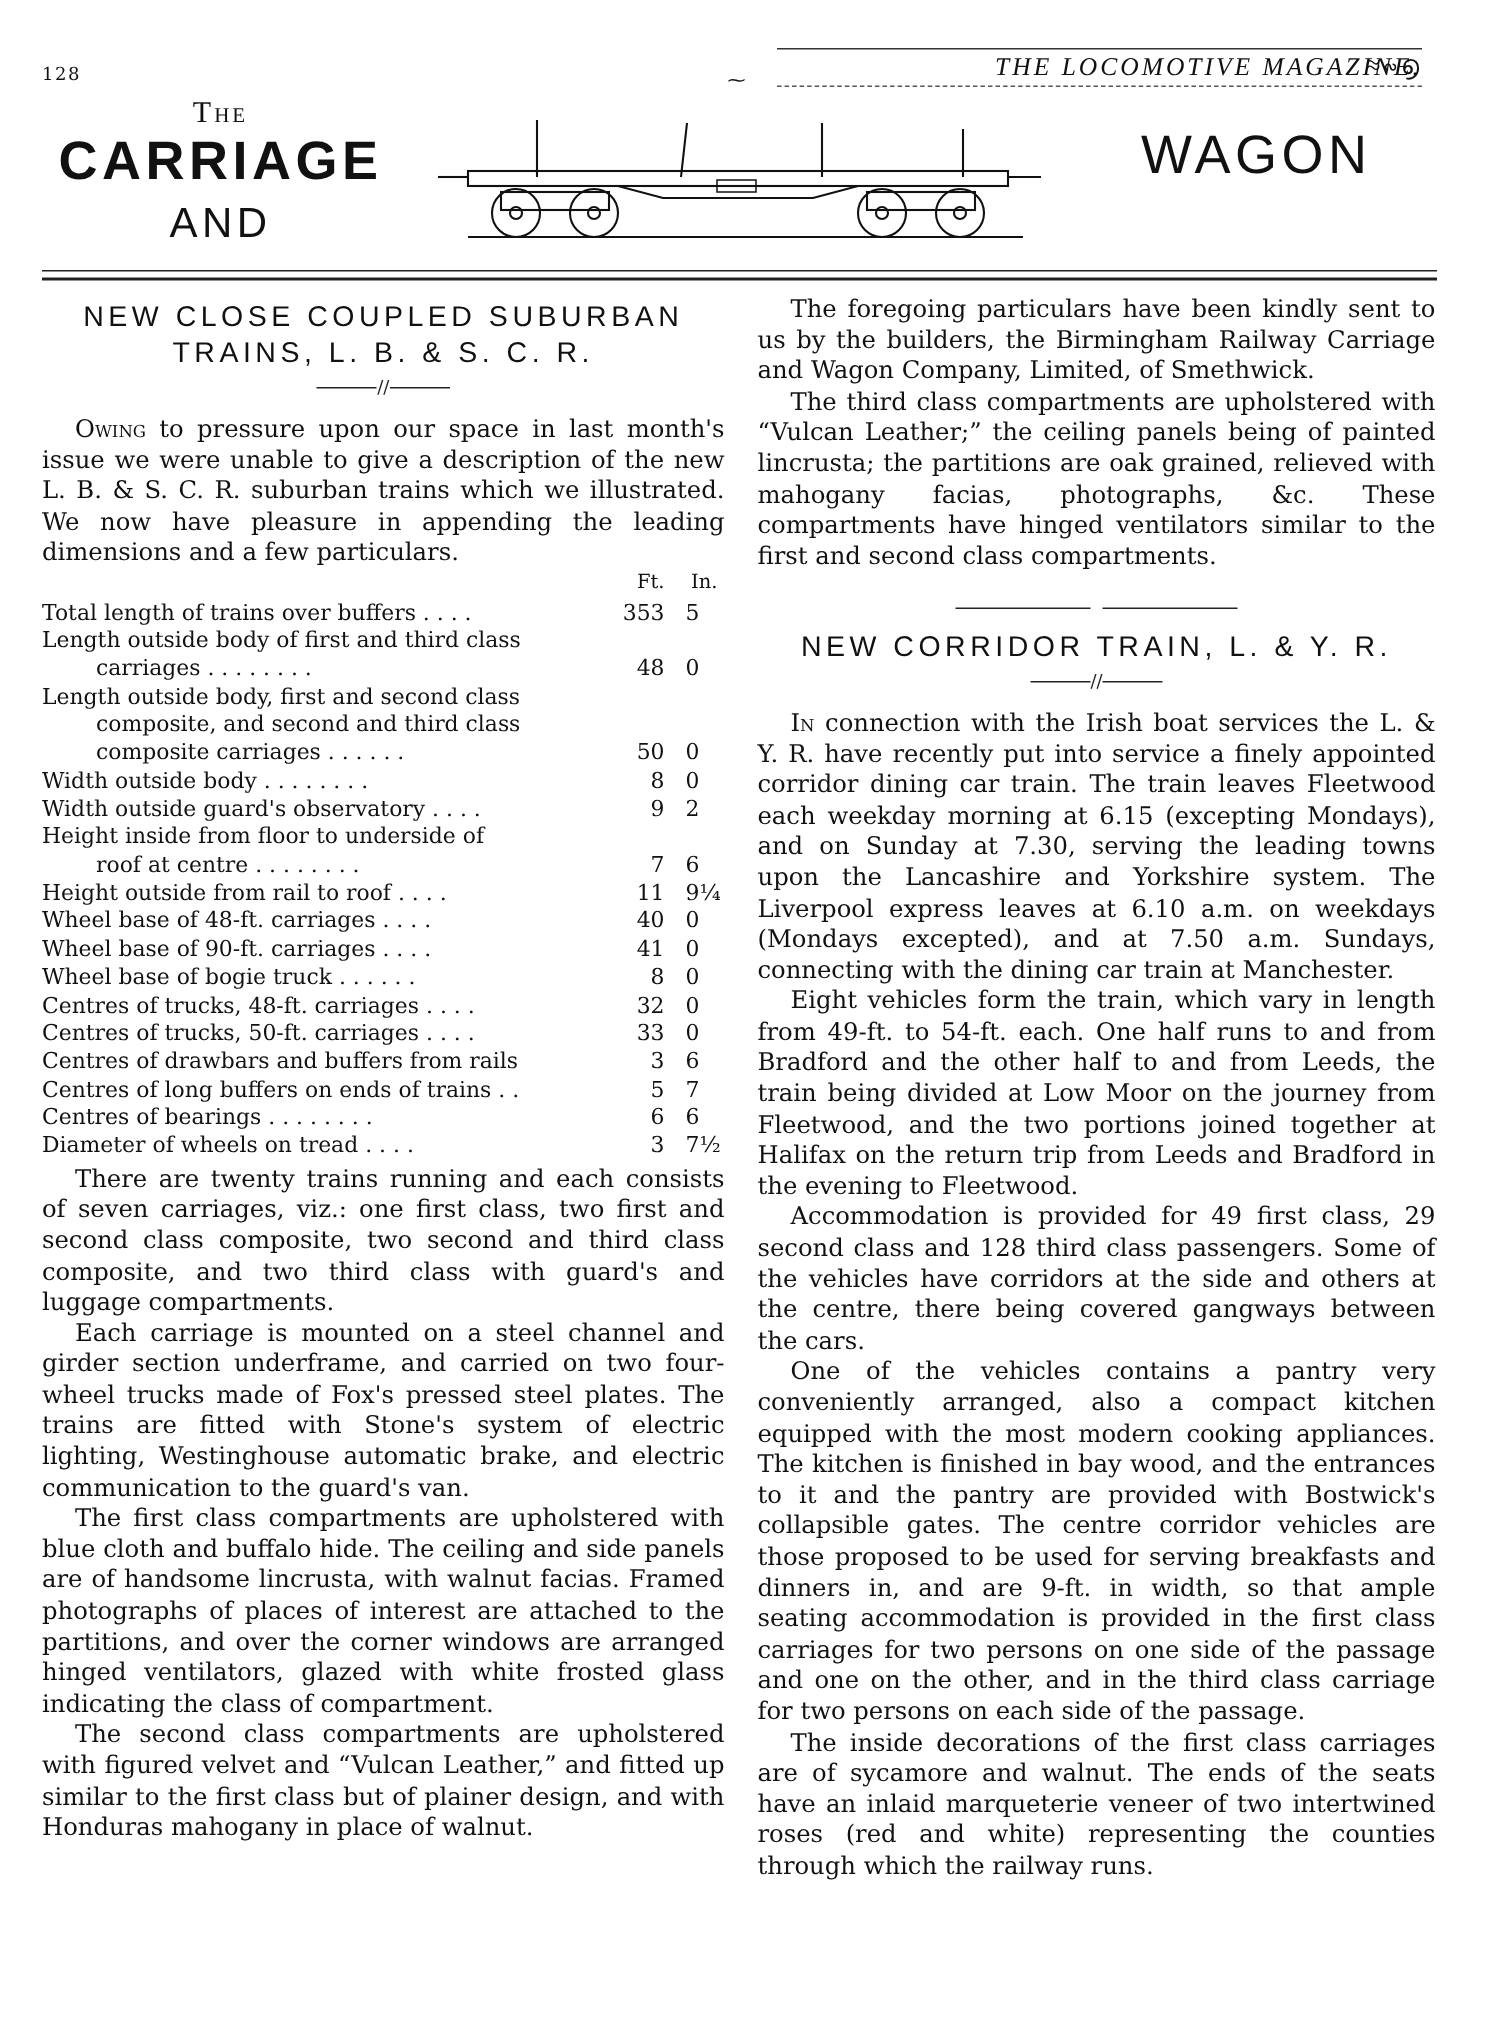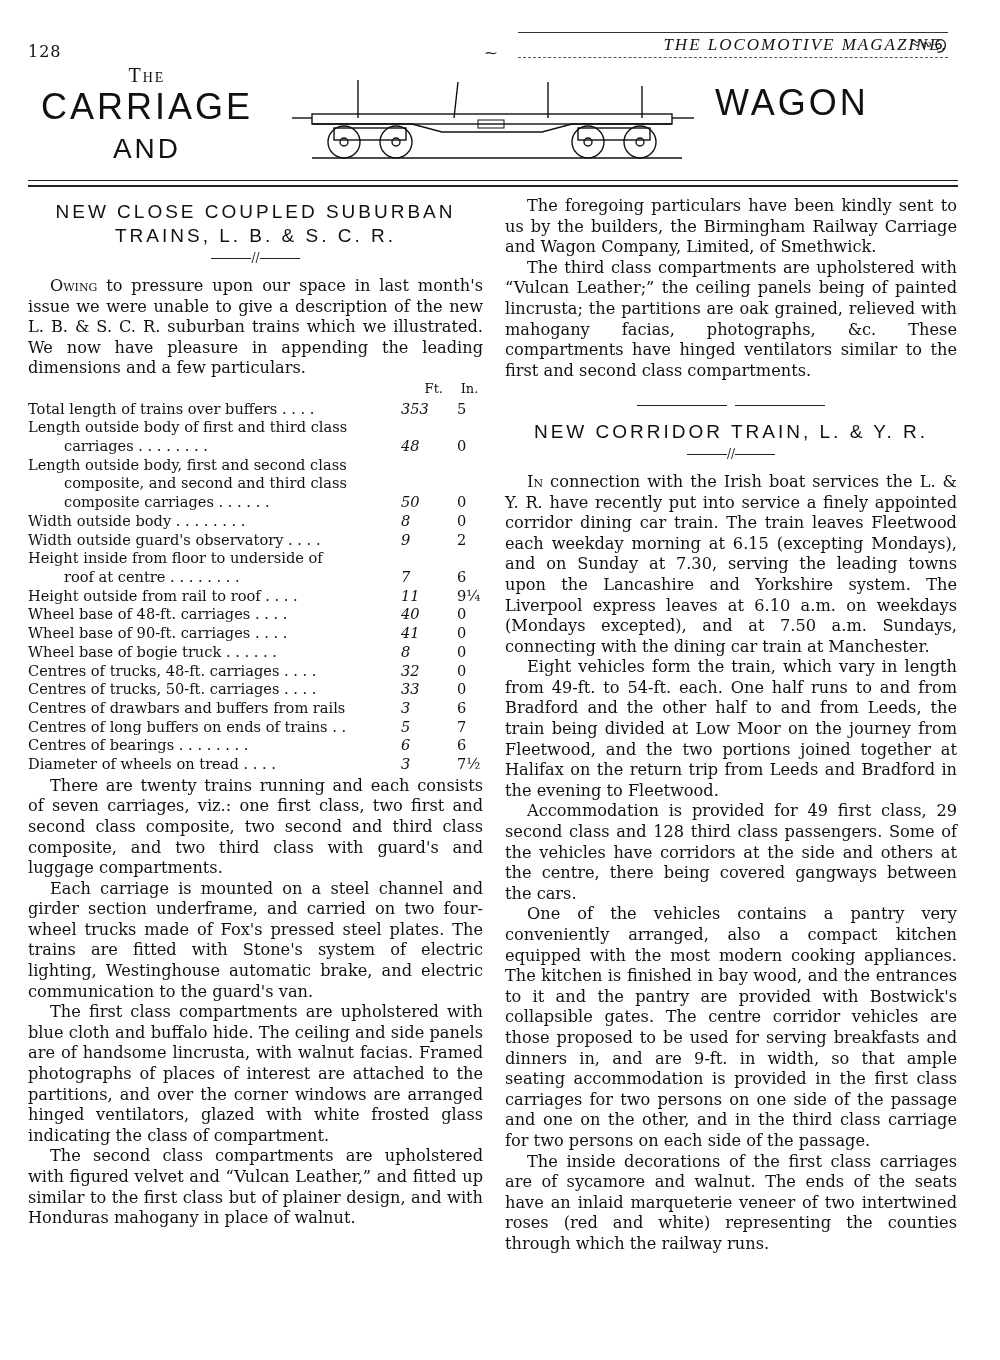--- a/index.html
+++ b/index.html
@@ -1,37 +1,37 @@
 <!DOCTYPE html>
 <html><head>
 <meta charset="utf-8">
 <style>
   html, body { margin: 0; padding: 0; background: #ffffff; }
   body {
     width: 1000px; height: 1360px; position: relative; overflow: hidden;
     font-family: "DejaVu Serif", "Liberation Serif", serif;
     color: #111;
   }
-  .page-num { position: absolute; left: 28px; top: 42px; font-size: 16px; letter-spacing: 1px; }
+  .page-num { position: absolute; left: 28px; top: 42px; font-size: 12px; letter-spacing: 1px; }
   .magazine-banner {
     position: absolute; left: 518px; top: 32px; width: 430px; height: 26px;
     font-family: "Liberation Serif", serif; font-style: italic; font-size: 17px; letter-spacing: 2px;
     border-top: 1px solid #333; border-bottom: 1px dashed #555;
     display: flex; align-items: center; justify-content: flex-end; padding-left: 28px; box-sizing: border-box;
   }
   .banner-ornament { position: absolute; right: 0; top: 0; font-style: normal; font-size: 18px; }
   .banner-flourish { position: absolute; left: 485px; top: 46px; font-size: 12px; }
 
   .dept-left { position: absolute; left: 32px; top: 64px; width: 230px; text-align: center;
     font-family: "Liberation Sans", sans-serif; color: #111; }
   .dept-left .the { font-family: "Liberation Serif", serif; font-size: 20px; letter-spacing: 2px; font-variant: small-caps; }
-  .dept-left .big { font-size: 36px; letter-spacing: 3px; line-height: 40px; font-weight: 400; }
+  .dept-left .big { font-size: 36px; letter-spacing: 3px; line-height: 40px; font-weight: 700; }
   .dept-left .and { font-size: 28px; letter-spacing: 3px; margin-top: 6px; }
 
-  .dept-right { position: absolute; left: 715px; top: 82px; width: 245px; 
+  .dept-right { position: absolute; left: 715px; top: 82px; width: 245px; text-align: center;
     font-family: "Liberation Sans", sans-serif; }
   .dept-right .big1 { font-size: 36px; letter-spacing: 3px; }
   .dept-right .big2 { font-size: 30px; letter-spacing: 3px; margin-top: 4px; }
 
   .wagon-illustration { position: absolute; left: 282px; top: 72px; width: 420px; height: 92px; }
 
   .header-rule { position: absolute; left: 28px; top: 180px; width: 930px; height: 4px;
     border-top: 1px solid #222; border-bottom: 2px solid #222; }
 
   .col { position: absolute; top: 196px; font-size: 16.2px; line-height: 20.6px; text-align: justify; }
@@ -45,21 +45,21 @@
   .title-sep { text-align: center; font-size: 12px; line-height: 16px; margin: 2px 0 10px 0; color: #222; }
   .title-sep span.line { display: inline-block; width: 40px; border-top: 1px solid #222; vertical-align: middle; }
 
   p.para { margin: 0; text-indent: 22px; }
   p.para .lead { font-variant: small-caps; }
 
   .dim-table { width: 100%; border-collapse: collapse; font-size: 14.6px; line-height: 18.7px; margin: 0 0 2px 0; }
   .dim-table td { padding: 0; vertical-align: bottom; }
   .dim-table td.lbl { text-align: left; }
   .dim-table td.ind { padding-left: 36px; }
-  .dim-table td.ft { text-align: left; width: 42px; padding-right: 6px; font-style: italic; }
+  .dim-table td.ft { text-align: right; width: 42px; padding-right: 6px; }
   .dim-table td.in { text-align: left; width: 26px; padding-left: 8px; }
   .dim-table th { font-weight: normal; font-size: 13px; }
   .dim-table th.ft { text-align: right; padding-right: 6px; }
   .dim-table th.in { text-align: center; padding-left: 8px; }
 
   .section-rule { text-align: center; margin: 10px 0 8px 0; }
   .section-rule span { display: inline-block; width: 90px; border-top: 1px solid #222; margin: 0 4px; }
 </style>
 </head>
 <body>

